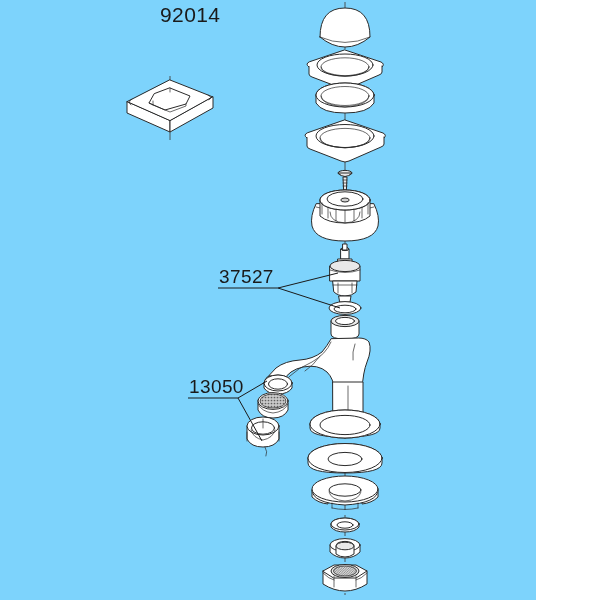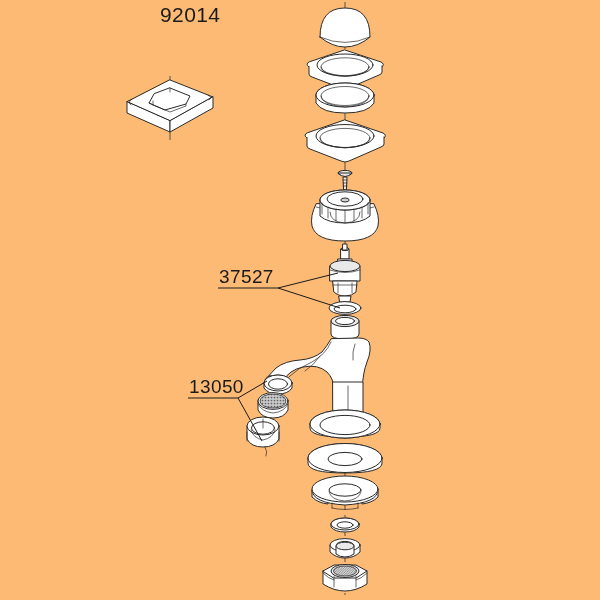--- a/index.html
+++ b/index.html
@@ -6,23 +6,23 @@
   html, body {
     margin: 0;
     padding: 0;
     background: #ffffff;
   }
   body {
     font-family: "Liberation Sans", sans-serif;
   }
   #diagram-root {
     position: relative;
-    width: 600px;
+    width: 536px;
     height: 600px;
-    background: #fdba74;
+    background: #7dd3fc;
     overflow: hidden;
   }
   #parts-svg {
     position: absolute;
     top: 0;
     left: 0;
     width: 600px;
     height: 600px;
     display: block;
   }

